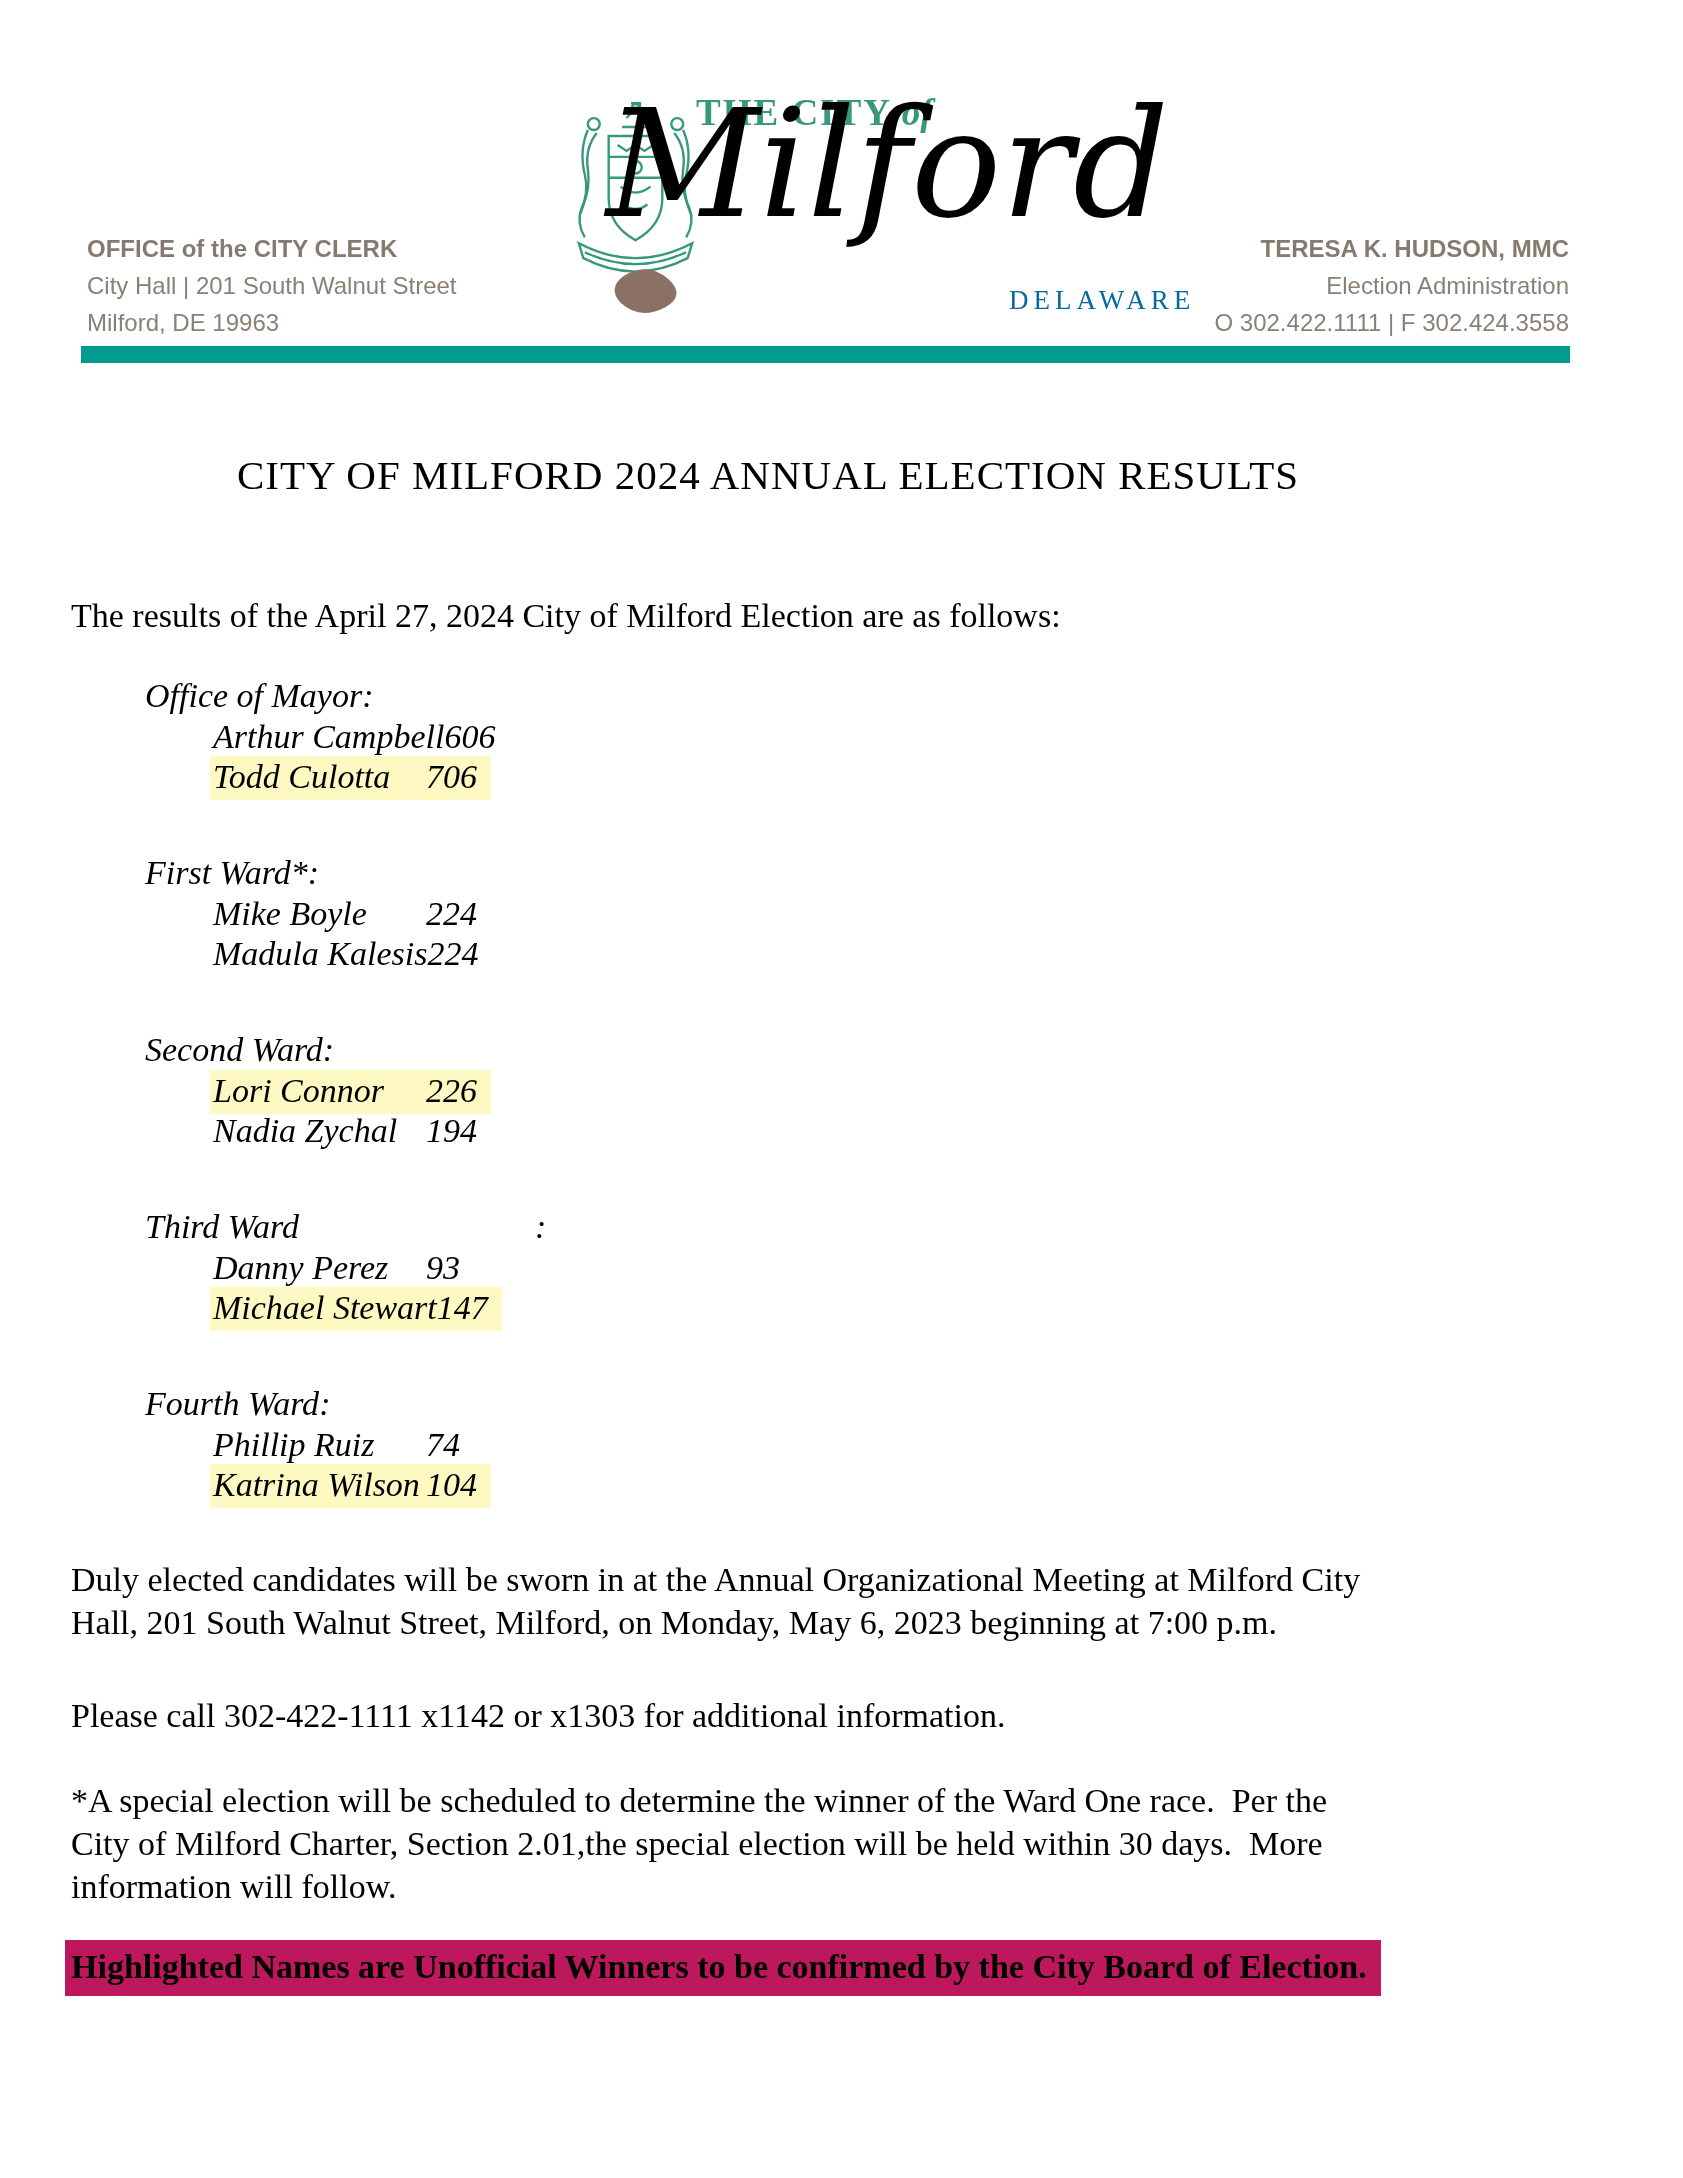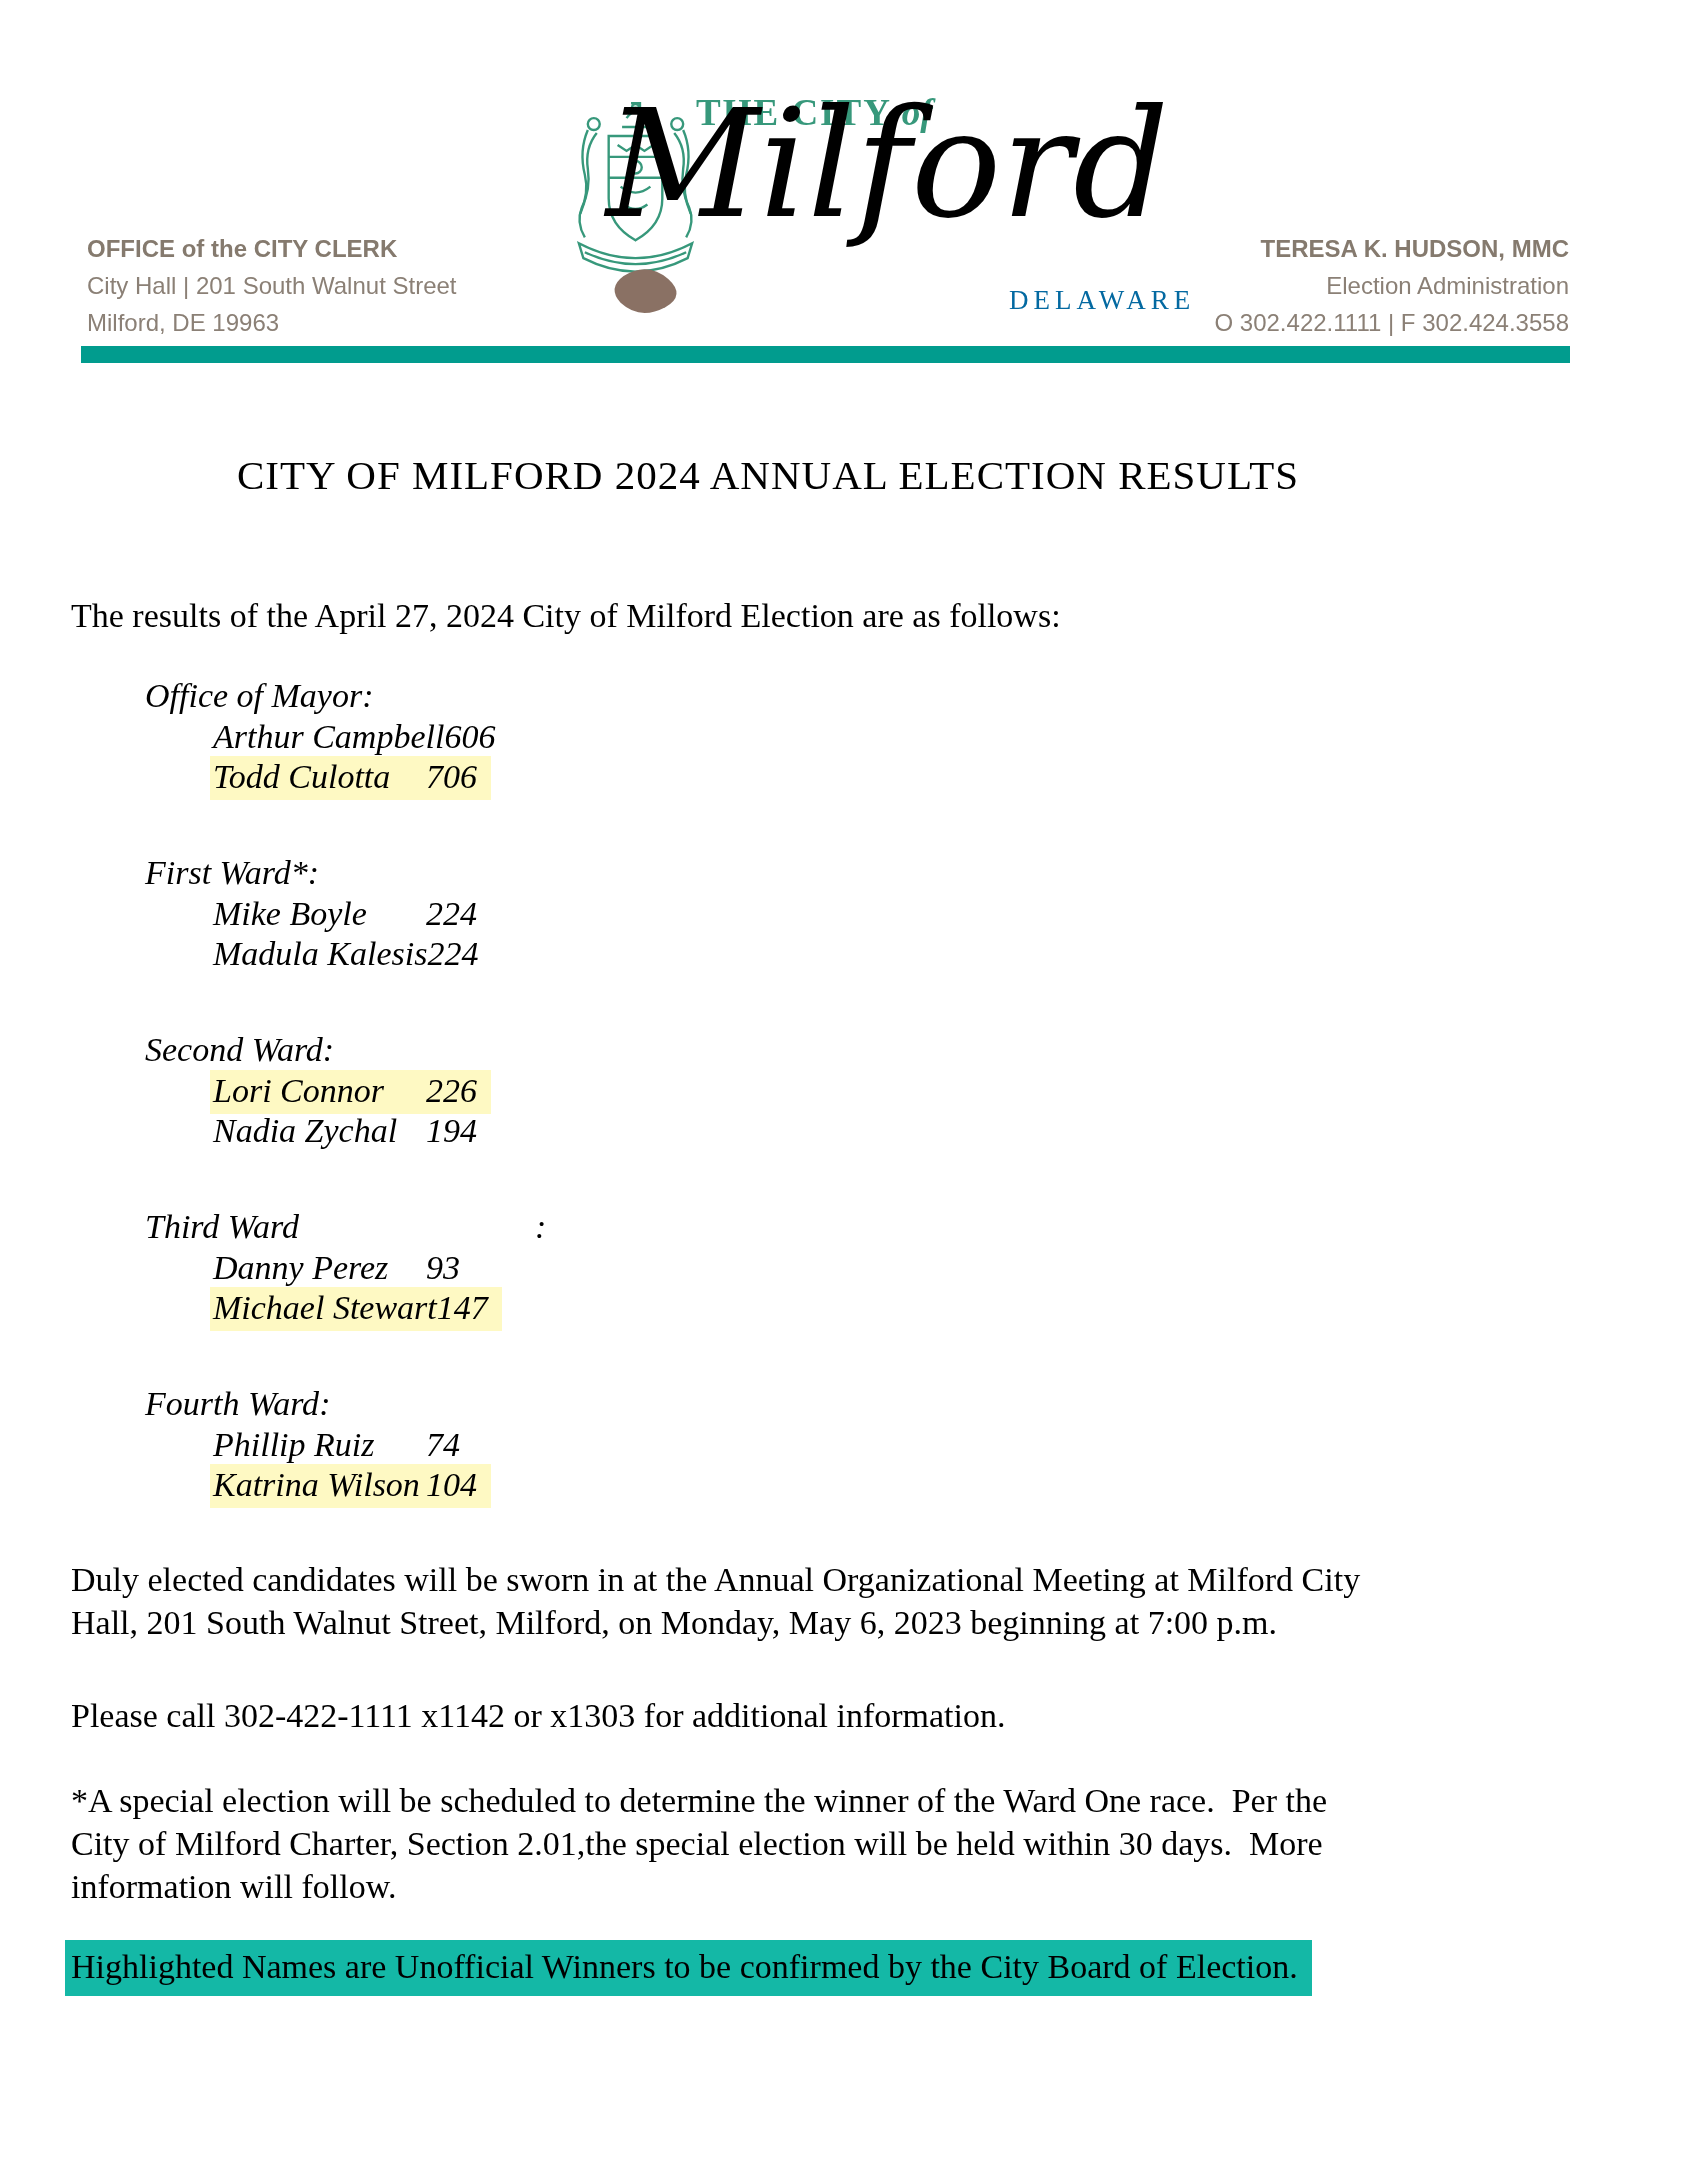--- a/index.html
+++ b/index.html
@@ -39,21 +39,21 @@
   .row-inner{display:inline-block;padding:1px 14px 3px 3px;margin-left:-3px;}
   .winner{background:#fef9c3;}
   .cname{display:inline-block;min-width:213px;}
 
   .para{position:absolute;left:71px;width:1465px;font-size:34px;line-height:43px;
         white-space:pre-wrap;}
   .para-sworn{top:1558px;}
   .para-call{top:1694px;}
   .para-special{top:1779px;}
   .note-wrap{position:absolute;left:65px;top:1940px;font-size:34px;}
-  .note-hl{background:#14b8a6;display:inline-block;padding:8px 14px 10px 6px;}
+  .note-hl{background:#be185d;display:inline-block;padding:8px 14px 10px 6px;font-weight:bold;}
 </style>
 </head>
 <body>
 
 <div class="page">
 
   <div class="hdr-block hdr-left">
     <div class="hdr-bold">OFFICE of the CITY CLERK</div>
     <div>City Hall | 201 South Walnut Street</div>
     <div>Milford, DE 19963</div>

